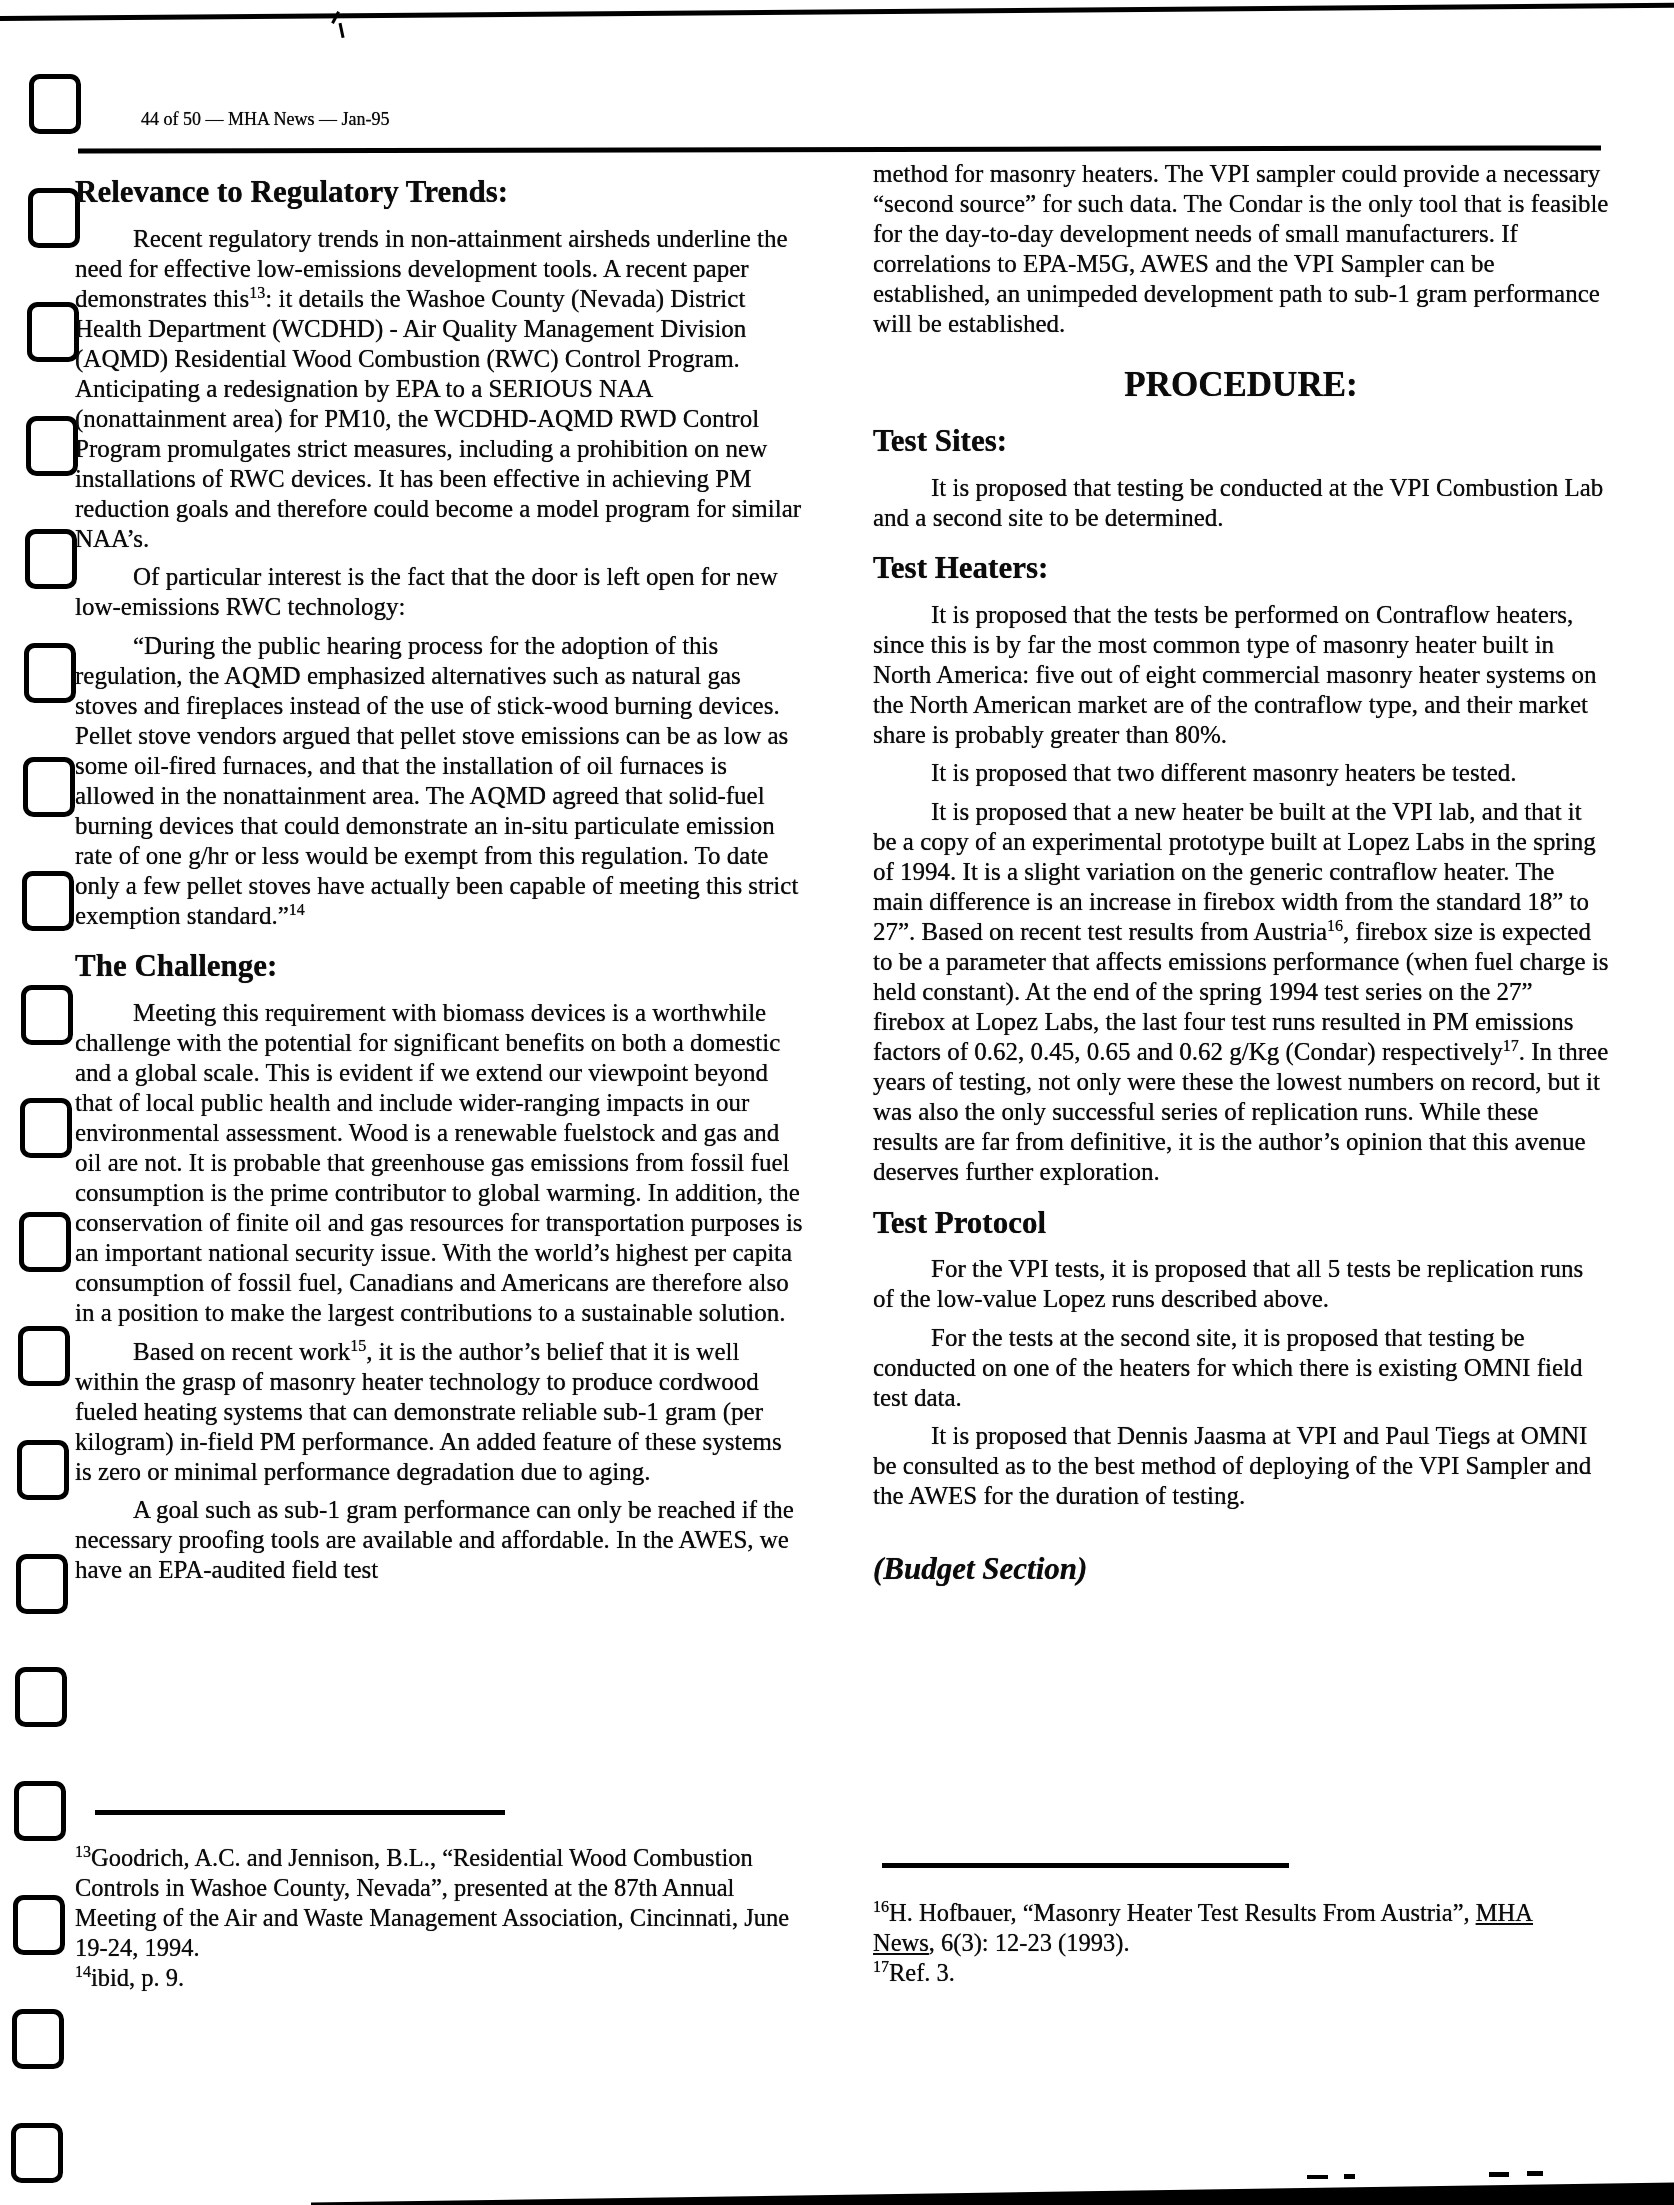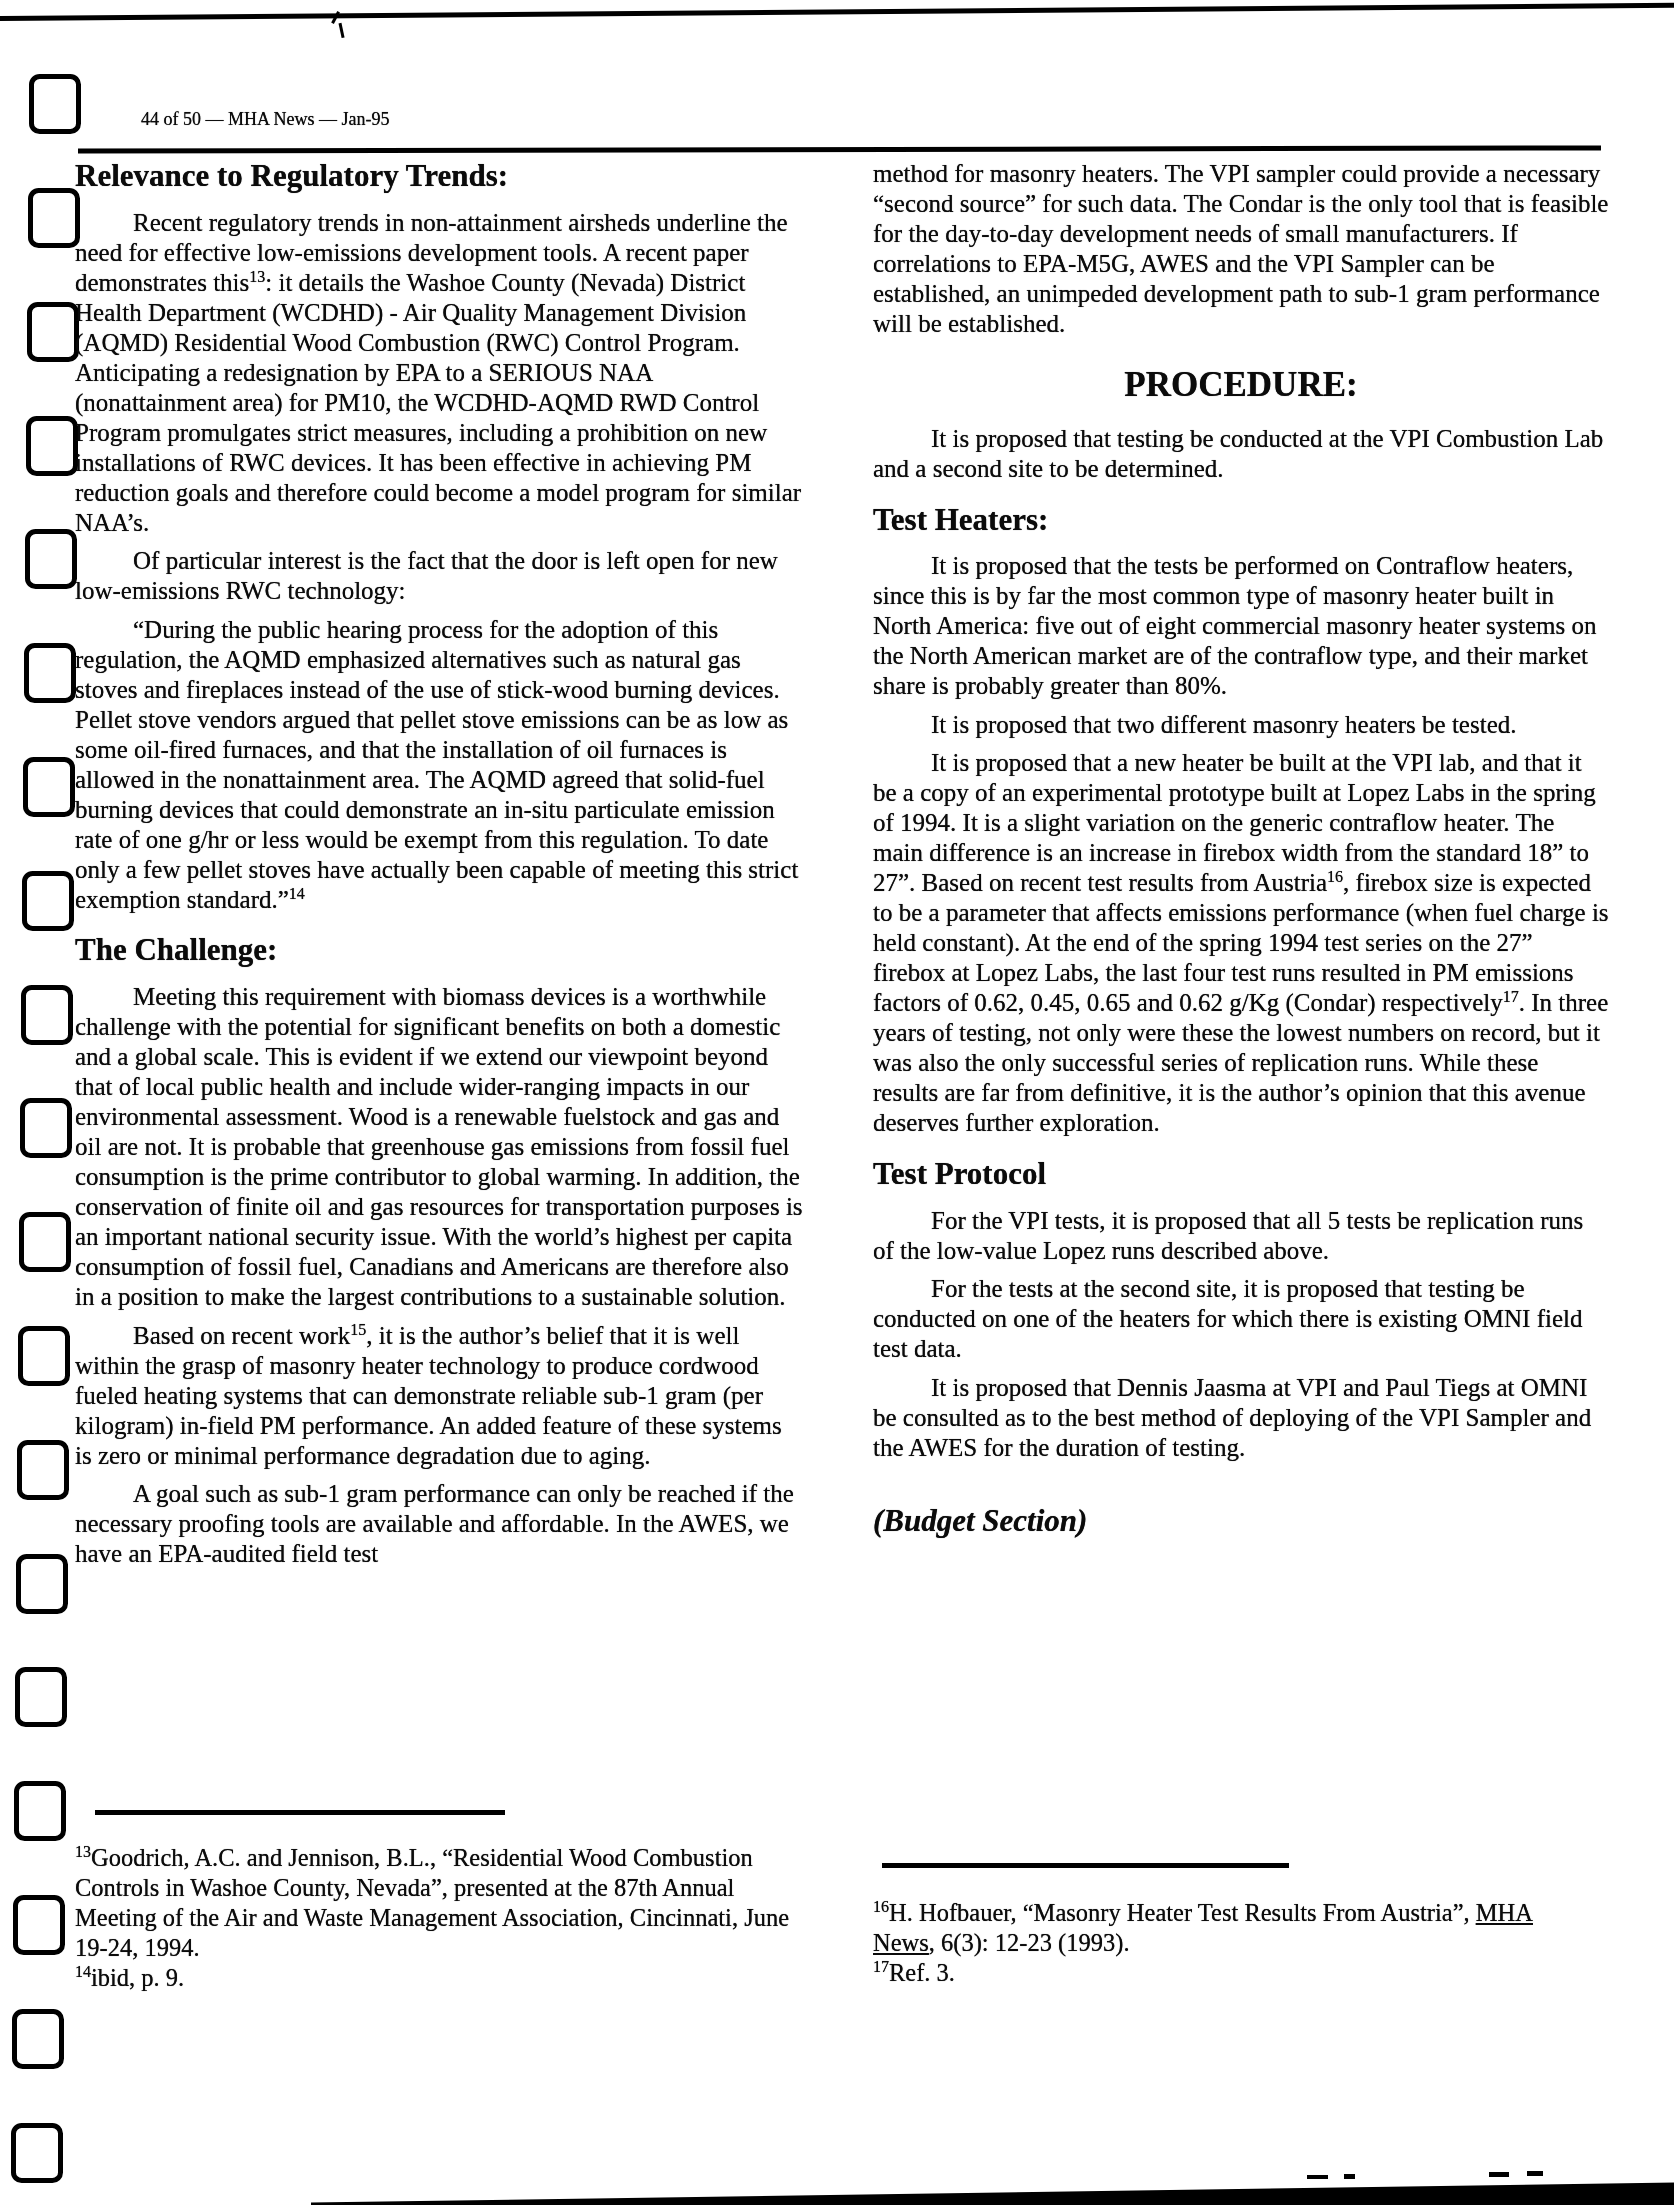--- a/index.html
+++ b/index.html
@@ -13,21 +13,21 @@
   
   .top-edge{position:absolute;left:-6.6px;top:16px;width:1734px;height:4.6px;background:#000;transform:rotate(-0.45deg);transform-origin:0 50%;}
   .bottom-smear{position:absolute;left:311px;top:2181px;width:1364px;height:24.5px;background:#000;clip-path:polygon(0 88%,100% 6%,100% 100%,0 100%);}
   .mark{position:absolute;background:#000;}
   .hole{position:absolute;width:52px;height:60px;border:5.3px solid #000;border-radius:10.6px;background:#fff;box-sizing:border-box;}
   
   .header{position:absolute;left:141px;top:109px;font-size:18px;white-space:nowrap;}
   .header-rule{position:absolute;left:78px;top:147px;width:1523px;height:4.6px;background:#000;transform:rotate(-0.12deg);}
   
   .col{position:absolute;font-size:25px;line-height:30px;}
-  .col-left{left:75px;top:159px;width:729px;}
+  .col-left{left:75px;top:175px;width:729px;}
   .col-right{left:873px;top:159px;width:736px;}
   .col p{margin:0 0 8.6px 0;}
   .indent{text-indent:58px;}
   .col h1{font-size:35px;font-weight:bold;margin:26.5px 0 20px 0;line-height:1.1;text-align:center;}
   .col h2{font-size:31px;font-weight:bold;margin:18.5px 0 14.6px 0;line-height:1.1;}
   .col > :first-child{margin-top:0;}
   .h-budget{margin-top:41px !important;font-style:italic;}
   sup{font-size:16px;vertical-align:super;line-height:0;}
   
   .fnblock{position:absolute;width:715px;font-size:24.5px;line-height:30px;}
@@ -87,20 +87,21 @@
 
   <div class="fnblock" id="fn-left">
     <div class="fnrule"></div>
     <p class="fn"><sup>13</sup><span>Goodrich, A.C. and Jennison, B.L., “Residential Wood Combustion Controls in Washoe County, Nevada”, presented at the 87th Annual Meeting of the Air and Waste Management Association, Cincinnati, June 19-24, 1994.</span></p>
     <p class="fn"><sup>14</sup><span>ibid, p. 9.</span></p>
   </div>
 
   <div class="col col-right">
     <p>method for masonry heaters. The VPI sampler could provide a necessary “second source” for such data. The Condar is the only tool that is feasible for the day-to-day development needs of small manufacturers. If correlations to EPA-M5G, AWES and the VPI Sampler can be established, an unimpeded development path to sub-1 gram performance will be established.</p>
     <h1>PROCEDURE:</h1>
+    <h2>Test Sites:</h2>
     <p class="indent">It is proposed that testing be conducted at the VPI Combustion Lab and a second site to be determined.</p>
     <h2>Test Heaters:</h2>
     <p class="indent">It is proposed that the tests be performed on Contraflow heaters, since this is by far the most common type of masonry heater built in North America: five out of eight commercial masonry heater systems on the North American market are of the contraflow type, and their market share is probably greater than 80%.</p>
     <p class="indent">It is proposed that two different masonry heaters be tested.</p>
     <p class="indent"><span>It is proposed that a new heater be built at the VPI lab, and that it be a copy of an experimental prototype built at Lopez Labs in the spring of 1994. It is a slight variation on the generic contraflow heater. The main difference is an increase in firebox width from the standard 18” to 27”. Based on recent test results from Austria</span><sup>16</sup><span>, firebox size is expected to be a parameter that affects emissions performance (when fuel charge is held constant). At the end of the spring 1994 test series on the 27” firebox at Lopez Labs, the last four test runs resulted in PM emissions factors of 0.62, 0.45, 0.65 and 0.62 g/Kg (Condar) respectively</span><sup>17</sup><span>. In three years of testing, not only were these the lowest numbers on record, but it was also the only successful series of replication runs. While these results are far from definitive, it is the author’s opinion that this avenue deserves further exploration.</span></p>
     <h2>Test Protocol</h2>
     <p class="indent">For the VPI tests, it is proposed that all 5 tests be replication runs of the low-value Lopez runs described above.</p>
     <p class="indent">For the tests at the second site, it is proposed that testing be conducted on one of the heaters for which there is existing OMNI field test data.</p>
     <p class="indent">It is proposed that Dennis Jaasma at VPI and Paul Tiegs at OMNI be consulted as to the best method of deploying of the VPI Sampler and the AWES for the duration of testing.</p>
     <h2 class="h-budget">(Budget Section)</h2>

